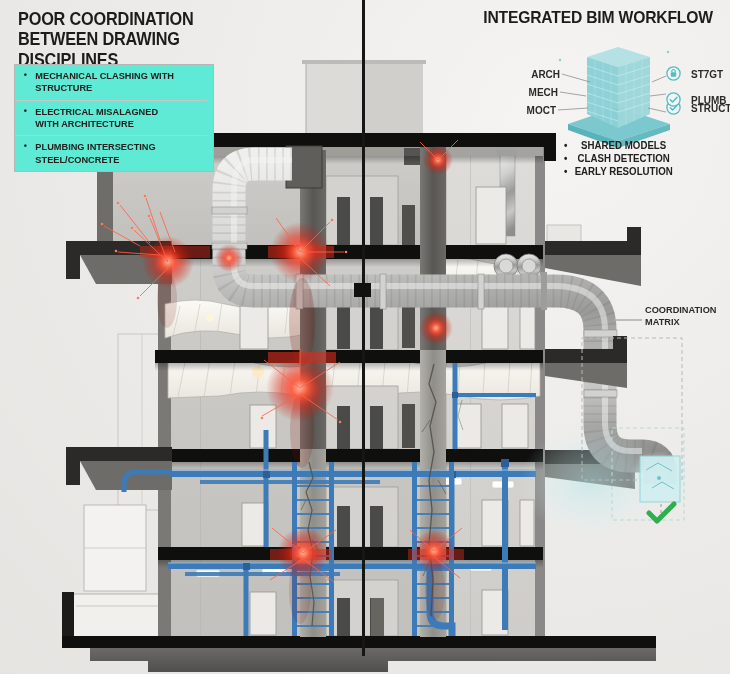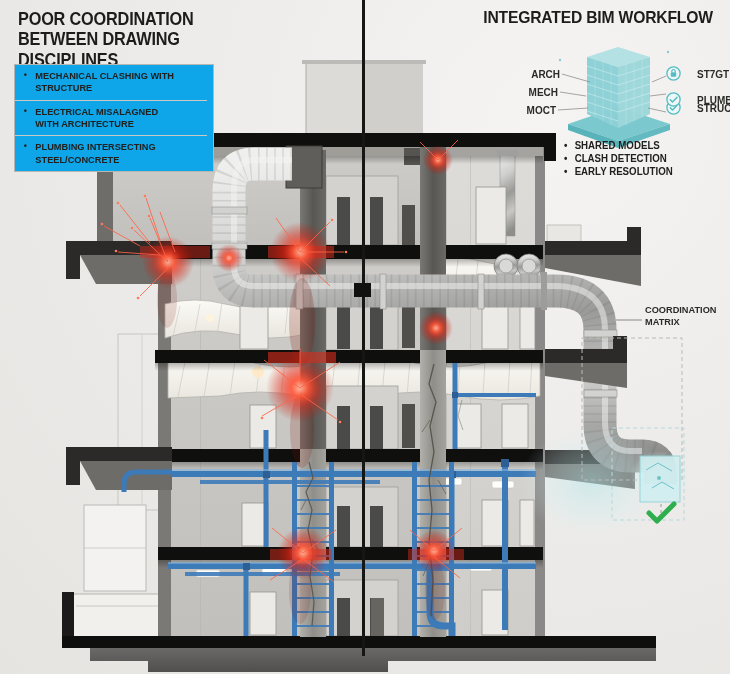--- a/index.html
+++ b/index.html
@@ -11,46 +11,46 @@
   }
   .abs{position:absolute;}
   
   .left-title{
     left:18px;top:9px;width:242px;
     font-size:17.5px;font-weight:800;line-height:1.16;color:#1d1c1a;
     letter-spacing:-0.2px;transform:scaleX(.93);transform-origin:left top;
   }
   .clash-box{
     left:14px;top:64px;width:200px;
-    background:#0ea5e9;border:1px solid #b7b6b3;box-sizing:border-box;
+    background:#5eead4;border:1px solid #b7b6b3;box-sizing:border-box;
   }
   .clash-box .row{
     position:relative;padding:5px 26px 5px 21px;
     font-size:9.5px;font-weight:700;line-height:1.3;color:#21201e;
     transform:scaleX(.97);transform-origin:left top;
   }
   .clash-box .row + .row{border-top:1px solid #c9c8c5;}
   .clash-box .row::before{content:"•";position:absolute;left:9px;top:4px;}
   
   .right-title{
     left:470px;top:8px;width:256px;text-align:center;
     font-size:16.5px;font-weight:800;color:#1d1c1a;
     transform:scaleX(.95);transform-origin:center top;letter-spacing:-0.2px;
   }
   .holo-label-l{
     width:60px;text-align:right;font-size:10.5px;font-weight:700;color:#2a2a27;
     transform:scaleX(.95);transform-origin:right top;
   }
   .holo-row-r{
-    left:666px;display:flex;align-items:center;gap:16px;
+    left:666px;display:flex;align-items:center;gap:10px;
     font-size:10.5px;font-weight:700;color:#2a2a27;
   }
   .holo-row-r .lbl{transform:scaleX(.95);transform-origin:left top;}
   .holo-row-r svg{display:block;}
-  .benefits{left:563px;top:139px;}
+  .benefits{left:563px;top:139px;text-align:center;}
   .benefits .b{
     position:relative;padding-left:12px;font-size:10px;font-weight:700;
     line-height:13px;color:#21201e;transform:scaleX(.97);transform-origin:left top;
   }
   .benefits .b::before{content:"•";position:absolute;left:1px;}
   .coord-label{
     left:645px;top:304px;width:80px;
     font-size:9.5px;font-weight:700;line-height:1.28;color:#2a2a28;
     transform:scaleX(.97);transform-origin:left top;
   }

